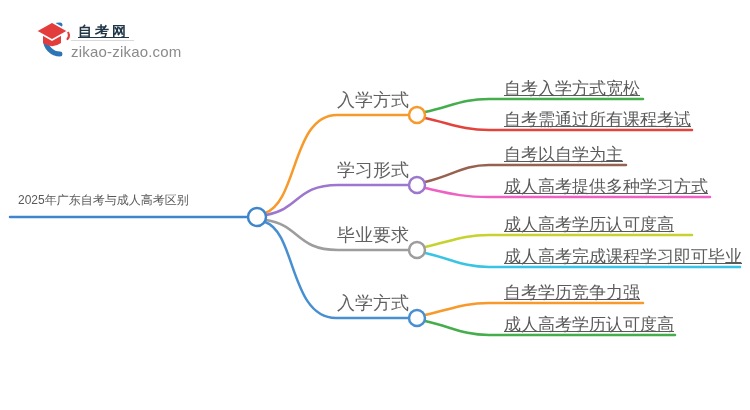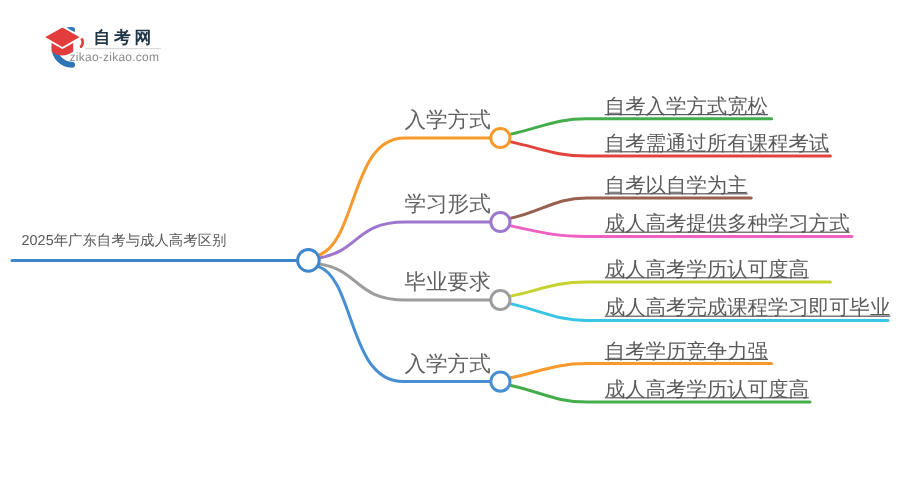--- a/index.html
+++ b/index.html
@@ -8,28 +8,28 @@
     background:#ffffff;
     font-family:"Liberation Sans","DejaVu Sans",sans-serif;
   }
   .abs{position:absolute;white-space:nowrap;}
 
   
   .logo{left:28px;top:12px;width:150px;height:50px;cursor:pointer;}
   .logo-icon{position:absolute;left:2px;top:6px;}
   .site-name{
     position:absolute;left:50px;top:11px;
-    font-size:14px;font-weight:bold;color:#203647;letter-spacing:3px;
+    font-size:14px;font-weight:bold;color:#203647;letter-spacing:3px;text-decoration:underline;
   }
   .logo-divider{
     position:absolute;left:43px;top:28px;width:63px;height:1px;background:#d9d9d9;
   }
   .site-url{
-    position:absolute;left:30px;top:31px;
-    font-size:10px;color:#8a8a8a;letter-spacing:0.2px;
+    position:absolute;left:43px;top:31px;
+    font-size:15px;color:#8a8a8a;letter-spacing:0.2px;
   }
 
   
   .map-lines{position:absolute;left:0;top:0;}
   .map-lines path{fill:none;stroke-width:2.5;stroke-linecap:round;}
   .map-lines circle{fill:#ffffff;stroke-width:2.5;cursor:pointer;}
 
   .root-label{
     left:18px;top:192px;font-size:12px;color:#595959;cursor:pointer;
   }

